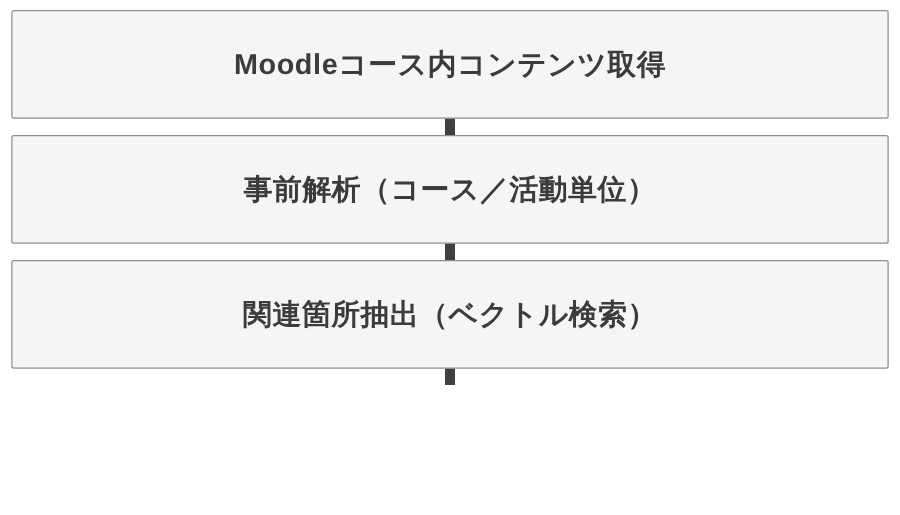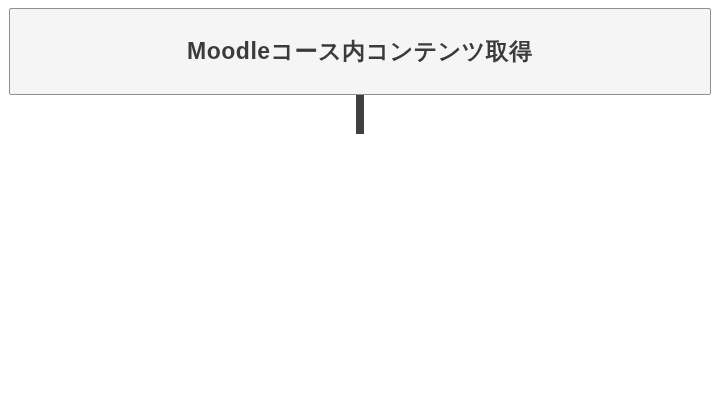--- a/index.html
+++ b/index.html
@@ -58,24 +58,30 @@
 <div class="flowchart">
 
   <div class="flow-box">
     <span class="label">Moodleコース内コンテンツ取得</span>
   </div>
 
   <div class="connector-row">
     <div class="connector-bar"></div>
   </div>
 
+  <div class="flow-box">
+    <span class="label">事前解析（コース／活動単位）</span>
+  </div>
 
   <div class="connector-row">
     <div class="connector-bar"></div>
   </div>
 
+  <div class="flow-box">
+    <span class="label">関連箇所抽出（ベクトル検索）</span>
+  </div>
 
   <div class="connector-row">
     <div class="connector-bar"></div>
   </div>
 
 
 </div>
 
 </body></html>

